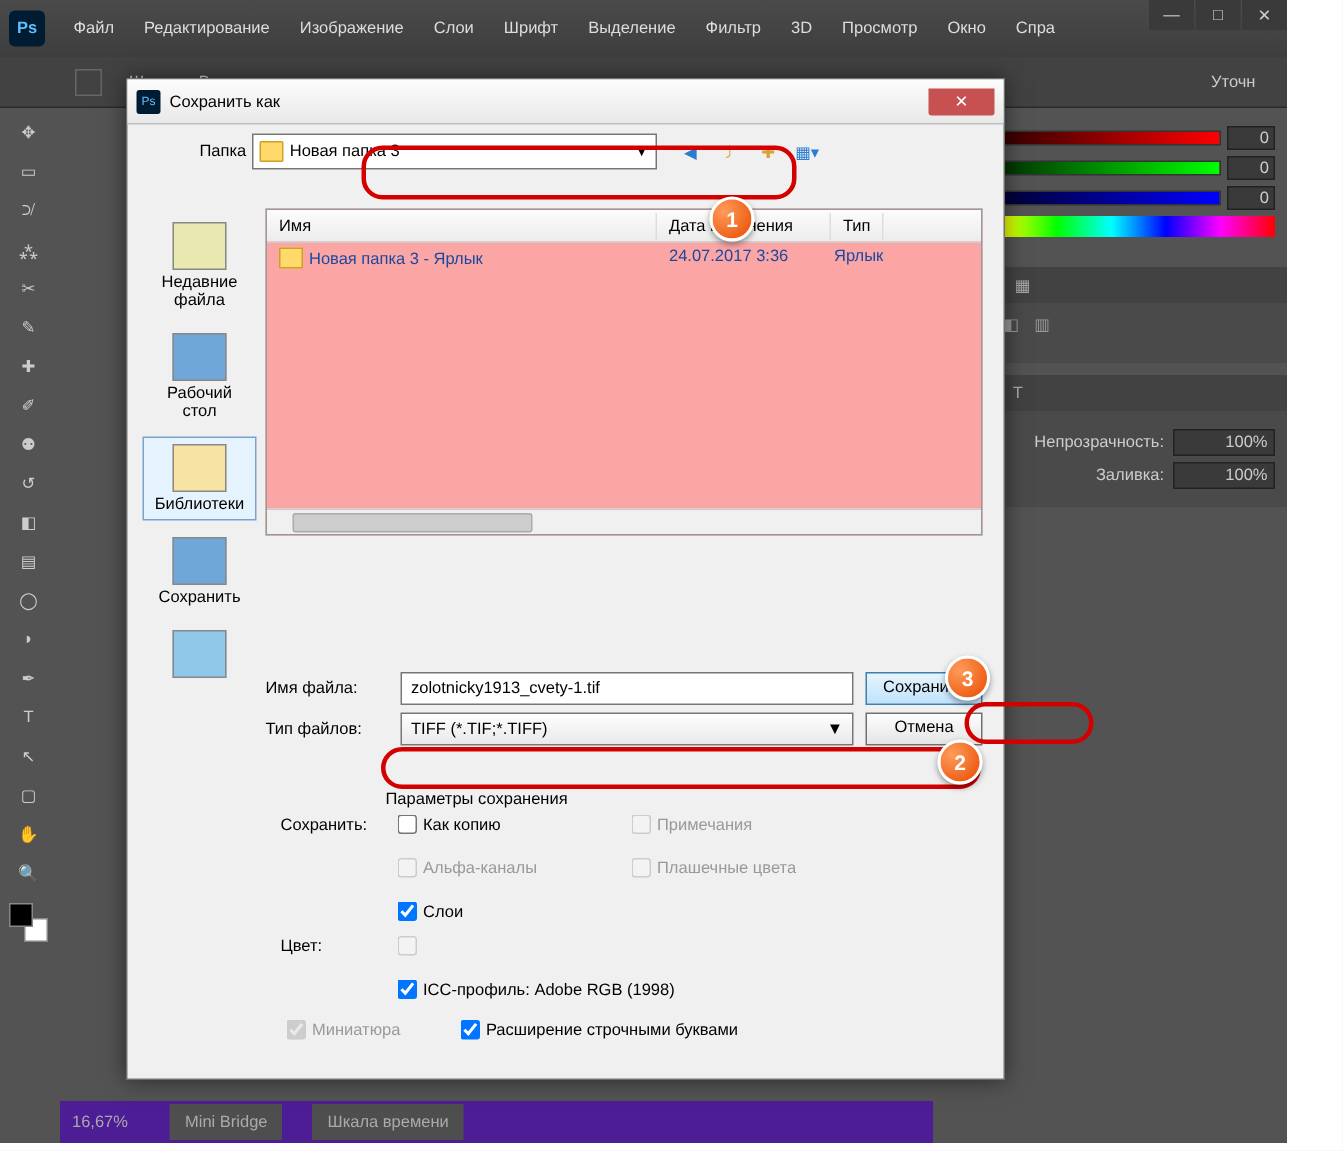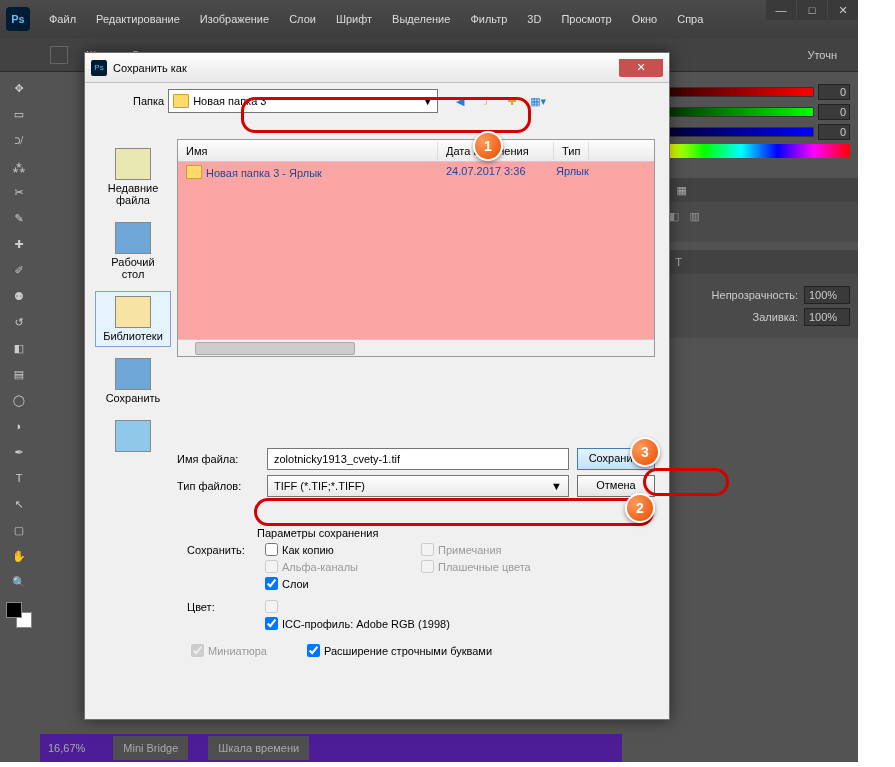--- a/index.html
+++ b/index.html
@@ -23,21 +23,21 @@
 .slider-row{display:flex;align-items:center;margin:4px 0;gap:4px}
 .slider-track{flex:1;height:10px;border:1px solid #333}
 .slider-r{background:linear-gradient(90deg,#000,#f00)}
 .slider-g{background:linear-gradient(90deg,#000,#0f0)}
 .slider-b{background:linear-gradient(90deg,#000,#00f)}
 .slider-val{width:32px;height:16px;background:#3a3a3a;border:1px solid #222;text-align:right;padding:1px 3px}
 .hue-strip{height:14px;margin:4px 0;background:linear-gradient(90deg,#f00,#ff0,#0f0,#0ff,#00f,#f0f,#f00)}
 .panel-tabs{display:flex;background:#424242;height:24px;align-items:center;padding:0 8px;gap:14px;color:#aaa;margin-top:8px}
 .panel-body{background:#4a4a4a;padding:8px;min-height:40px}
 .prop-row{display:flex;align-items:center;justify-content:flex-end;gap:6px;margin:4px 0}
-.prop-val{width:46px;height:18px;background:#3a3a3a;border:1px solid #222;text-align:left;padding:2px 4px}
+.prop-val{width:68px;height:18px;background:#3a3a3a;border:1px solid #222;text-align:right;padding:2px 4px}
 .ps-bottom{position:absolute;left:40px;bottom:0;right:236px;height:28px;background:#4c1d95;display:flex;align-items:center;color:#aaa;gap:20px}
 .ps-bottom .tab{padding:6px 10px;background:#4e4e4e}
 .zoom{padding:0 8px}
 
 .dlg{position:absolute;left:84px;top:52px;width:586px;height:668px;background:#f0f0f0;border:1px solid #707070;box-shadow:0 0 14px rgba(0,0,0,0.5)}
 .dlg-title{height:30px;background:linear-gradient(#fdfdfd,#e8e8e8);display:flex;align-items:center;padding:0 6px;border-bottom:1px solid #c0c0c0}
 .dlg-title .pico{width:16px;height:16px;background:#001c33;border-radius:2px;color:#5fbfff;font-size:8px;display:flex;align-items:center;justify-content:center;margin-right:6px}
 .dlg-close{margin-left:auto;width:44px;height:18px;background:#c75050;color:#fff;display:flex;align-items:center;justify-content:center;border-radius:0 0 2px 2px}
 .folder-row{display:flex;align-items:center;gap:4px;margin:6px 0 10px 48px}
 .folder-combo{width:270px;height:24px;background:#fff;border:1px solid #767676;display:flex;align-items:center;padding:0 4px;position:relative}
@@ -72,21 +72,21 @@
 .form-area{position:absolute;left:92px;top:390px;right:14px}
 .frow{display:flex;align-items:center;margin:5px 0;gap:8px}
 .flabel{width:82px}
 .finput{flex:1;height:22px;background:#fff;border:1px solid #777;padding:2px 6px}
 .fcombo{flex:1;height:22px;background:linear-gradient(#fefefe,#e9e9e9);border:1px solid #777;padding:2px 6px;display:flex;align-items:center}
 .fcombo .arrow{margin-left:auto}
 .fbtn{width:78px;height:22px;background:linear-gradient(#fdfdfd,#e5e5e5);border:1px solid #707070;text-align:center;padding:3px 0}
 .fbtn.primary{background:linear-gradient(#e8f4fd,#bfe3fb);border:1px solid #3c7fb1}
 .opts{position:absolute;left:102px;top:470px;right:14px}
 .opts-title{margin:4px 0 4px 70px}
-.opts-grid{display:grid;grid-template-columns:72px 150px 180px;gap:4px 6px;align-items:center}
+.opts-grid{display:grid;grid-template-columns:72px 150px 180px;gap:16px 6px;align-items:center}
 .chk{display:flex;align-items:center;gap:4px}
 .chk input{width:13px;height:13px}
 .dis{color:#999}
 .opts-row2{display:flex;gap:40px;margin-top:14px;margin-left:4px}
 </style>
 </head>
 <body>
 
 <div class="ps-bg">
   <div class="ps-menu">

